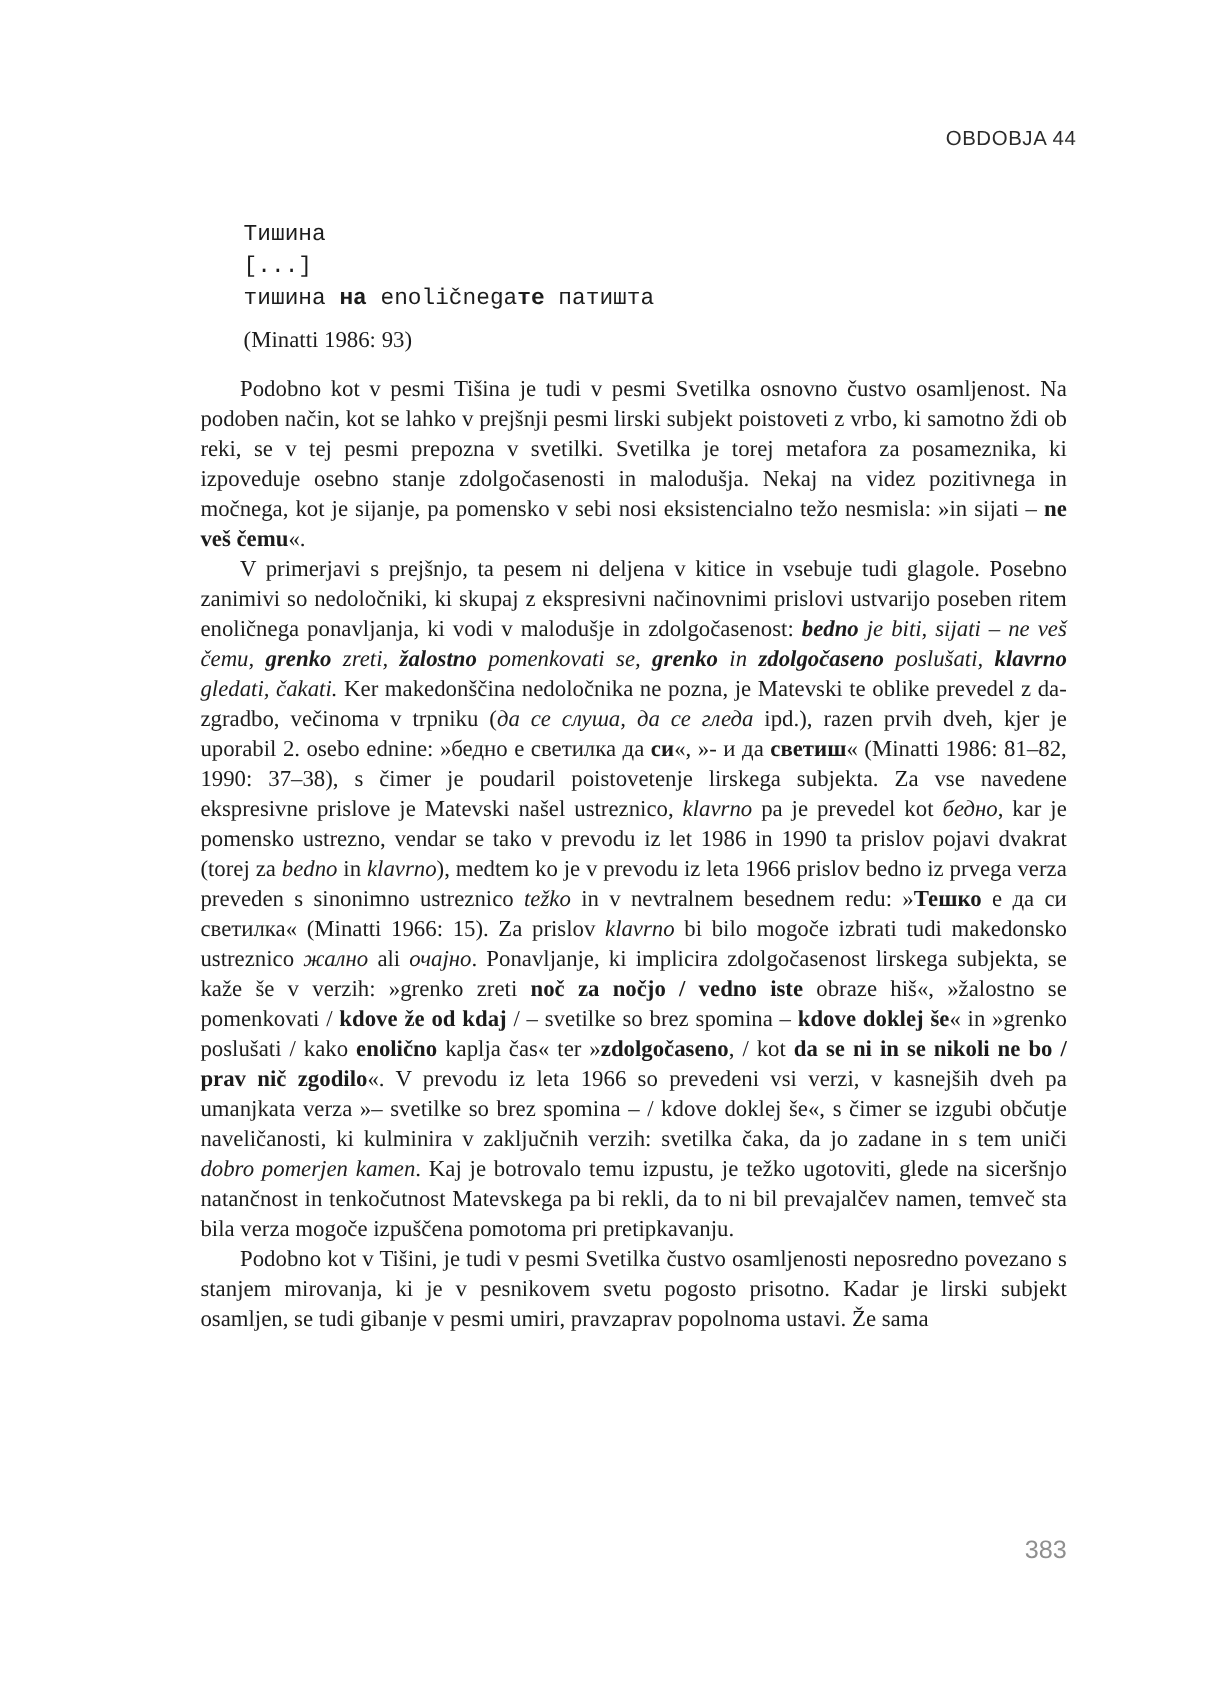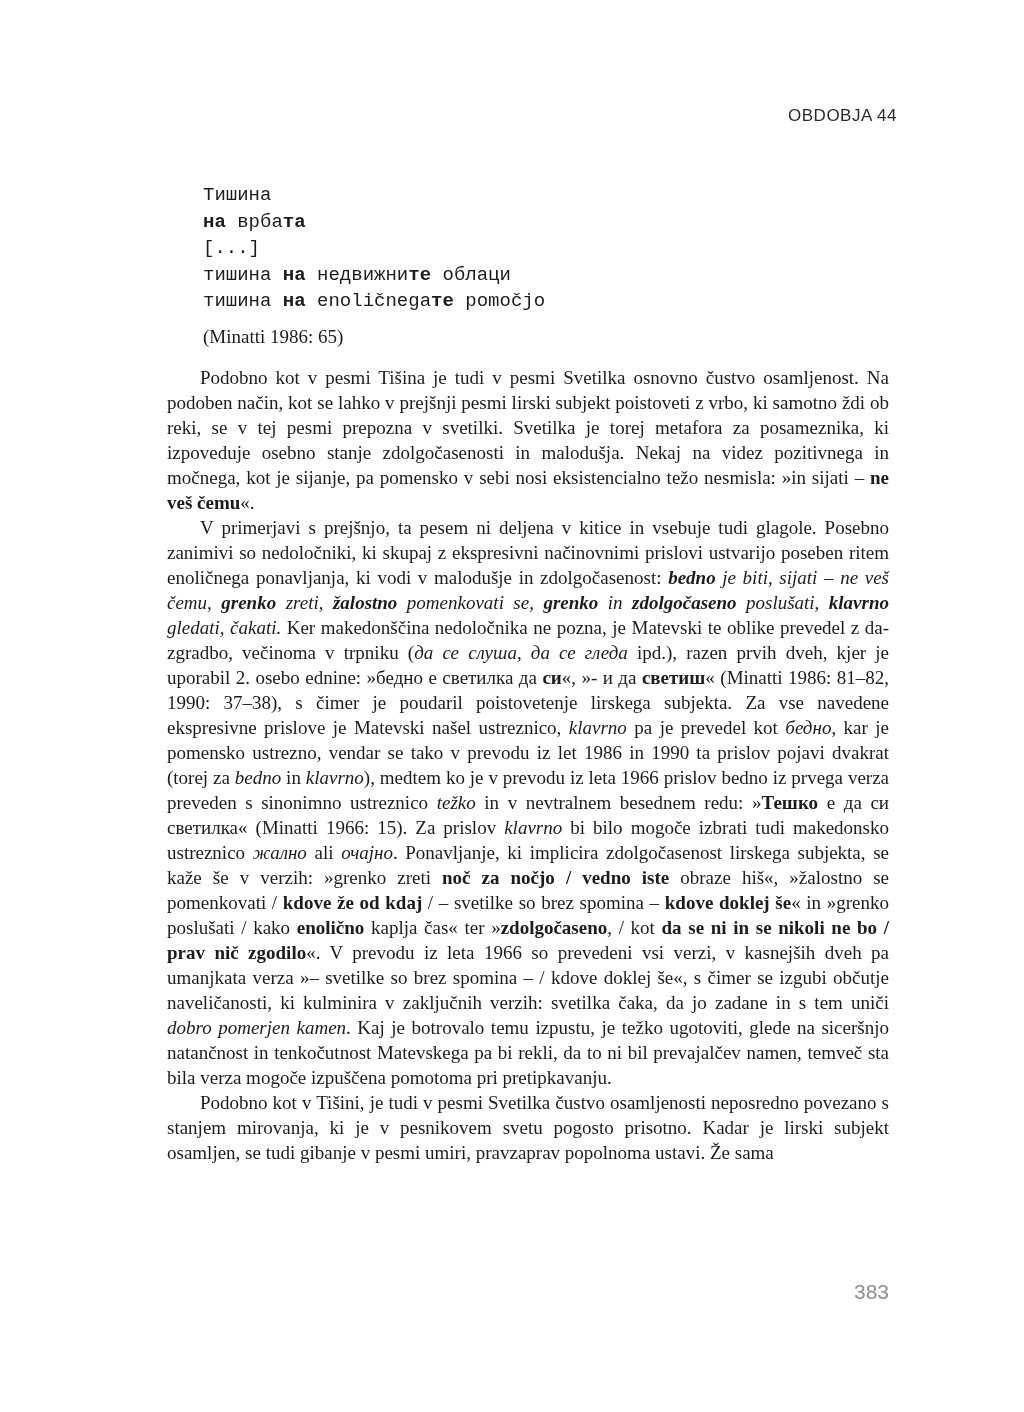--- a/index.html
+++ b/index.html
@@ -67,27 +67,25 @@
 
 <div class="page">
 
   <div class="running-header">OBDOBJA 44</div>
 
   <div class="body-block">
 
 
     <div class="verse">
         <div class="verse-line"><span>Тишина</span></div>
-        <div class="verse-line"><span class="rs-b">на</span><span> врба</span><span class="rs-b">та</span></div>
         <div class="verse-line"><span>[...]</span></div>
-        <div class="verse-line"><span>тишина </span><span class="rs-b">на</span><span> недвижни</span><span class="rs-b">те</span><span> облаци</span></div>
-        <div class="verse-line"><span>тишина </span><span class="rs-b">на</span><span> enoličnega</span><span class="rs-b">те</span><span> pomočjo</span></div>
+        <div class="verse-line"><span>тишина </span><span class="rs-b">на</span><span> enoličnega</span><span class="rs-b">те</span><span> патишта</span></div>
       </div>
 
-    <p class="citation">(Minatti 1986: 65)</p>
+    <p class="citation">(Minatti 1986: 93)</p>
 
     <p class="para indent"><span>Podobno kot v pesmi Tišina je tudi v pesmi Svetilka osnovno čustvo osamljenost. Na podoben način, kot se lahko v prejšnji pesmi lirski subjekt poistoveti z vrbo, ki samotno ždi ob reki, se v tej pesmi prepozna v svetilki. Svetilka je torej metafora za posameznika, ki izpoveduje osebno stanje zdolgočasenosti in malodušja. Nekaj na videz pozitivnega in močnega, kot je sijanje, pa pomensko v sebi nosi eksistencialno težo nesmisla: »in sijati – </span><span class="rs-b">ne veš čemu</span><span>«.</span></p>
 
     <p class="para indent"><span>V primerjavi s prejšnjo, ta pesem ni deljena v kitice in vsebuje tudi glagole. Posebno zanimivi so nedoločniki, ki skupaj z ekspresivni načinovnimi prislovi ustvarijo poseben ritem enoličnega ponavljanja, ki vodi v malodušje in zdolgočasenost: </span><span class="rs-bi">bedno</span><span class="rs-i"> je biti, sijati – ne veš čemu, </span><span class="rs-bi">grenko</span><span class="rs-i"> zreti, </span><span class="rs-bi">žalostno</span><span class="rs-i"> pomenkovati se, </span><span class="rs-bi">grenko</span><span class="rs-i"> in </span><span class="rs-bi">zdolgočaseno</span><span class="rs-i"> poslušati, </span><span class="rs-bi">klavrno</span><span class="rs-i"> gledati, čakati.</span><span> Ker makedonščina nedoločnika ne pozna, je Matevski te oblike prevedel z da-zgradbo, večinoma v trpniku (</span><span class="rs-i">да се слуша, да се гледа</span><span> ipd.), razen prvih dveh, kjer je uporabil 2. osebo ednine: »бедно е светилка да </span><span class="rs-b">си</span><span>«, »- и да </span><span class="rs-b">светиш</span><span>« (Minatti 1986: 81–82, 1990: 37–38), s čimer je poudaril poistovetenje lirskega subjekta. Za vse navedene ekspresivne prislove je Matevski našel ustreznico, </span><span class="rs-i">klavrno</span><span> pa je prevedel kot </span><span class="rs-i">бедно</span><span>, kar je pomensko ustrezno, vendar se tako v prevodu iz let 1986 in 1990 ta prislov pojavi dvakrat (torej za </span><span class="rs-i">bedno</span><span> in </span><span class="rs-i">klavrno</span><span>), medtem ko je v prevodu iz leta 1966 prislov bedno iz prvega verza preveden s sinonimno ustreznico </span><span class="rs-i">težko</span><span> in v nevtralnem besednem redu: »</span><span class="rs-b">Тешко</span><span> е да си светилка« (Minatti 1966: 15). Za prislov </span><span class="rs-i">klavrno</span><span> bi bilo mogoče izbrati tudi makedonsko ustreznico </span><span class="rs-i">жално</span><span> ali </span><span class="rs-i">очајно</span><span>. Ponavljanje, ki implicira zdolgočasenost lirskega subjekta, se kaže še v verzih: »grenko zreti </span><span class="rs-b">noč za nočjo / vedno iste</span><span> obraze hiš«, »žalostno se pomenkovati / </span><span class="rs-b">kdove že od kdaj</span><span> / – svetilke so brez spomina – </span><span class="rs-b">kdove doklej še</span><span>« in »grenko poslušati / kako </span><span class="rs-b">enolično</span><span> kaplja čas« ter »</span><span class="rs-b">zdolgočaseno</span><span>, / kot </span><span class="rs-b">da se ni in se nikoli ne bo / prav nič zgodilo</span><span>«. V prevodu iz leta 1966 so prevedeni vsi verzi, v kasnejših dveh pa umanjkata verza »– svetilke so brez spomina – / kdove doklej še«, s čimer se izgubi občutje naveličanosti, ki kulminira v zaključnih verzih: svetilka čaka, da jo zadane in s tem uniči </span><span class="rs-i">dobro pomerjen kamen</span><span>. Kaj je botrovalo temu izpustu, je težko ugotoviti, glede na siceršnjo natančnost in tenkočutnost Matevskega pa bi rekli, da to ni bil prevajalčev namen, temveč sta bila verza mogoče izpuščena pomotoma pri pretipkavanju.</span></p>
 
     <p class="para indent"><span>Podobno kot v Tišini, je tudi v pesmi Svetilka čustvo osamljenosti neposredno povezano s stanjem mirovanja, ki je v pesnikovem svetu pogosto prisotno. Kadar je lirski subjekt osamljen, se tudi gibanje v pesmi umiri, pravzaprav popolnoma ustavi. Že sama</span></p>
 
   </div>
 
   <div class="page-number">383</div>

